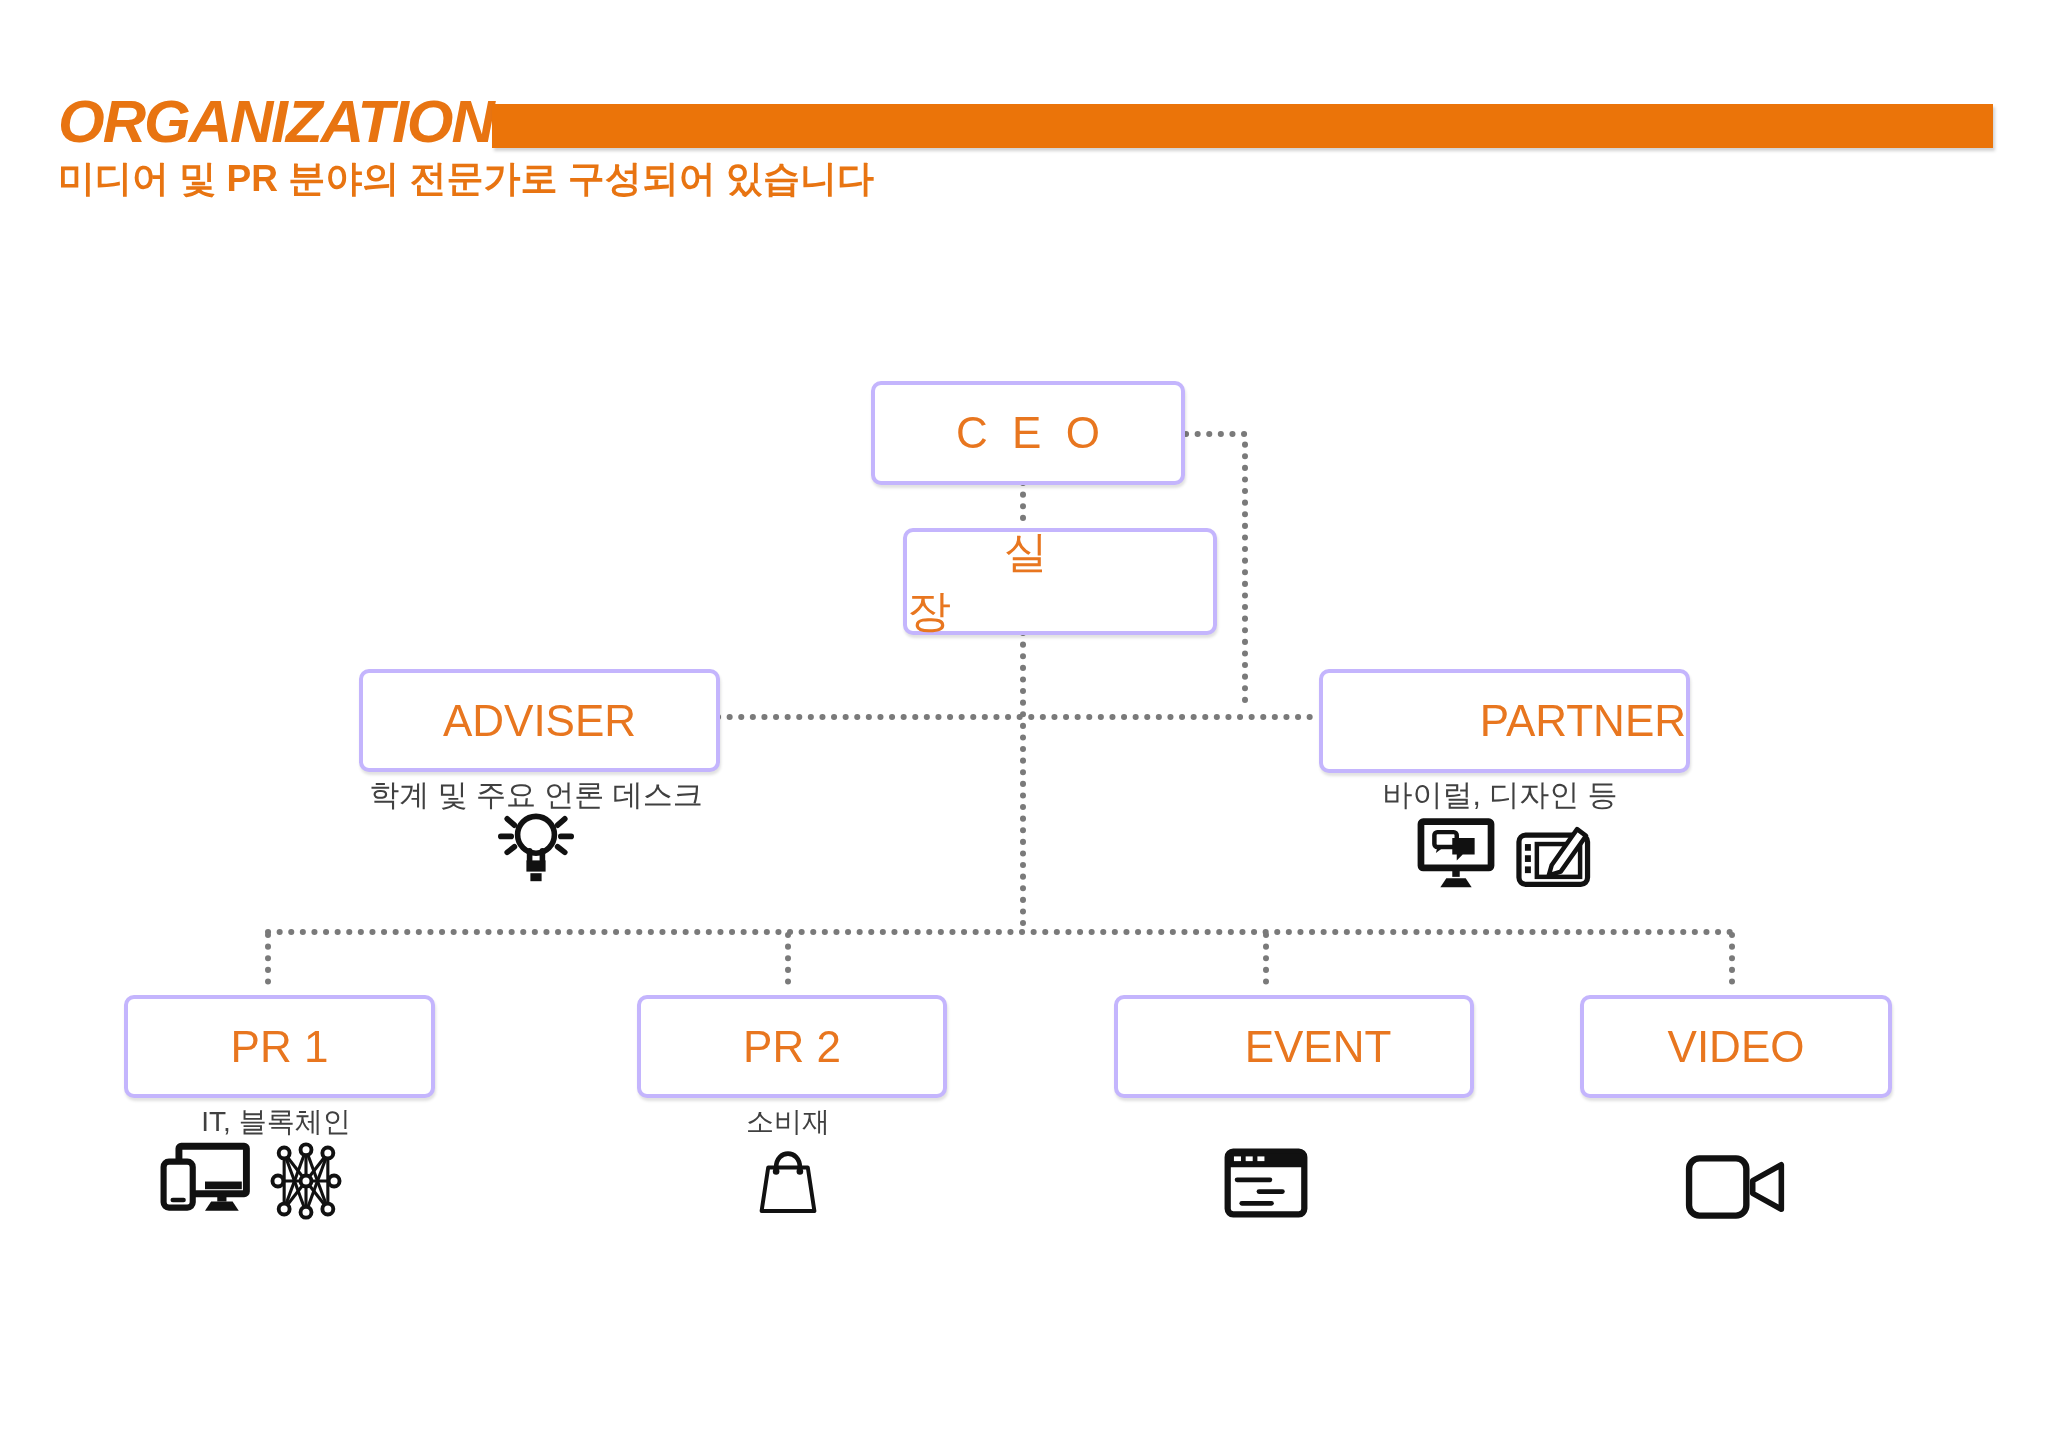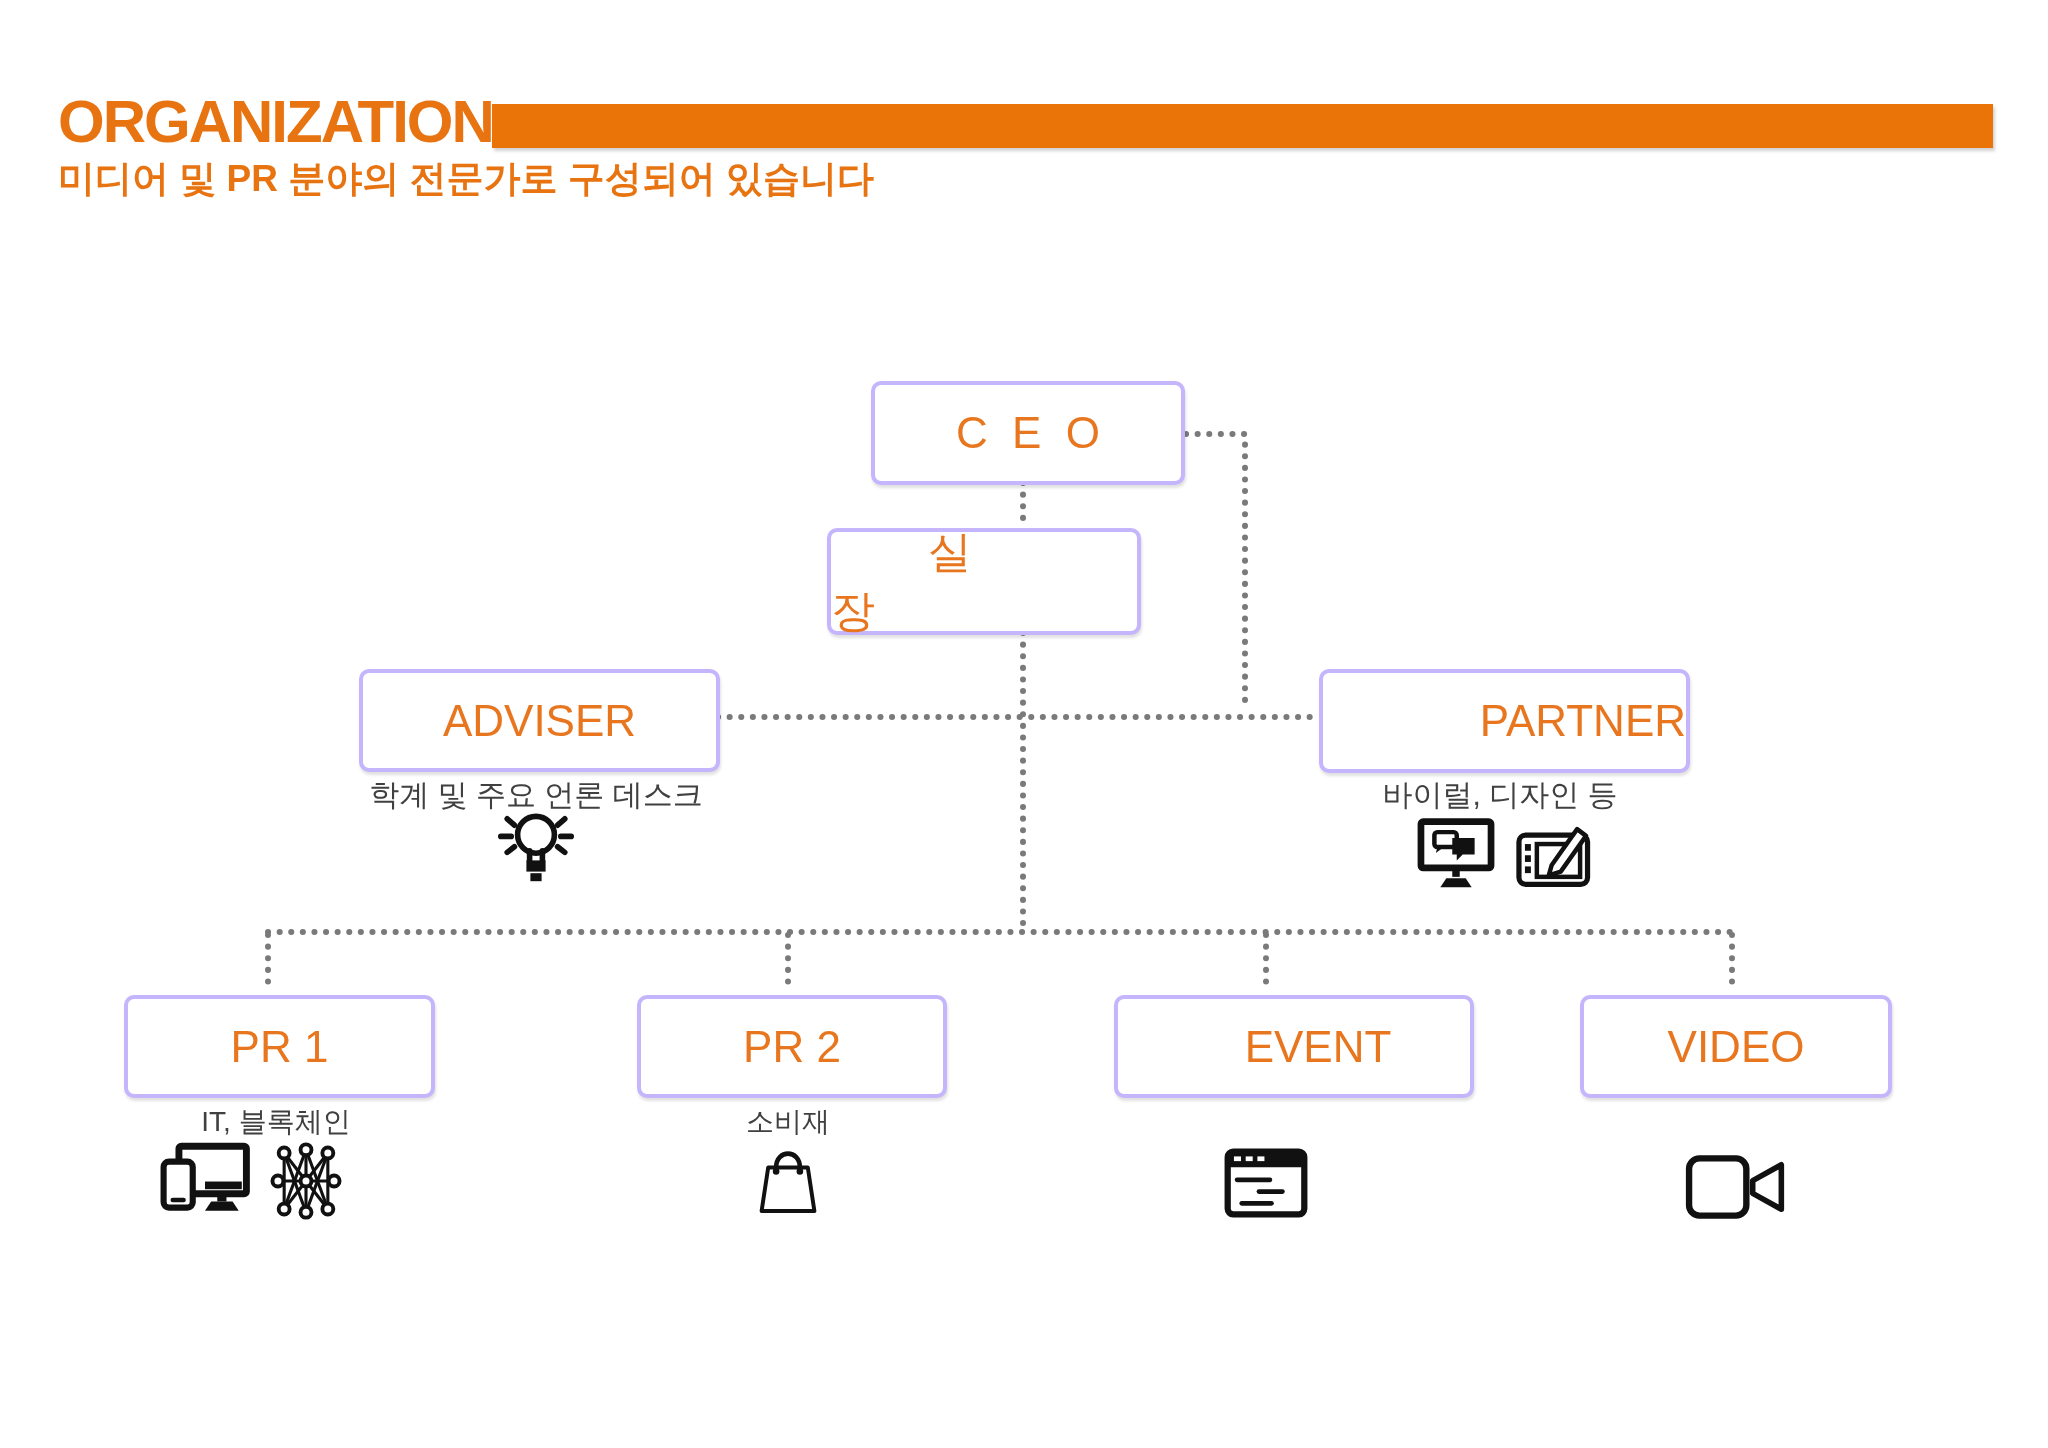--- a/index.html
+++ b/index.html
@@ -7,21 +7,21 @@
     position:relative;
     width:2048px;height:1448px;
     background:#ffffff;
     overflow:hidden;
     font-family:"Liberation Sans","DejaVu Sans",sans-serif;
   }
   
   .page-title{
     position:absolute;left:58px;top:92px;
     font-size:60px;font-weight:800;letter-spacing:-2px;
-    color:#E87411;line-height:1;
+    color:#E87411;line-height:1;font-style:italic;
   }
   .title-bar{
     position:absolute;left:492px;top:104px;width:1501px;height:44px;
     background:#EB7409;
     box-shadow:2px 3px 3px rgba(0,0,0,0.18);
   }
   .page-subtitle{
     position:absolute;left:58px;top:158px;
     font-size:37px;font-weight:700;color:#E87411;line-height:1.15;
   }
@@ -35,21 +35,21 @@
   .node{
     position:absolute;z-index:2;
     background:#ffffff;
     border:4px solid #c4b5fd;border-radius:10px;
     display:flex;align-items:center;justify-content:center;
     color:#E8761F;font-size:44px;font-weight:400;
     box-shadow:1px 3px 3px rgba(0,0,0,0.12);
   }
   .node-ceo{left:871px;top:381px;width:306px;height:96px;}
   .node-ceo .lbl{letter-spacing:0.55em;text-indent:0.55em;}
-  .node-director{left:827px;top:528px;width:306px;height:99px;}
+  .node-director{left:903px;top:528px;width:306px;height:99px;}
   .node-director .lbl{letter-spacing:2.2em;text-indent:2.2em;}
   .node-adviser{left:359px;top:669px;width:353px;height:95px;}
   .node-partner{left:1319px;top:669px;width:363px;height:96px;justify-content:flex-end;}
   .node-pr1{left:124px;top:995px;width:303px;height:95px;}
   .node-pr2{left:637px;top:995px;width:302px;height:95px;}
   .node-event{left:1114px;top:995px;width:304px;height:95px;padding-left:48px;}
   .node-video{left:1580px;top:995px;width:304px;height:95px;}
   
   .caption{
     position:absolute;z-index:2;transform:translateX(-50%);

